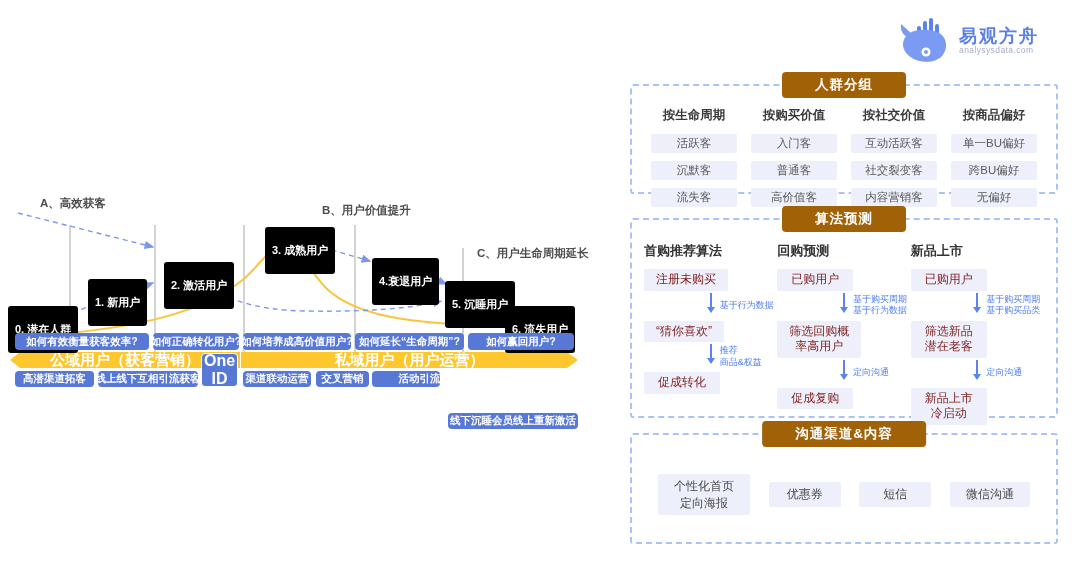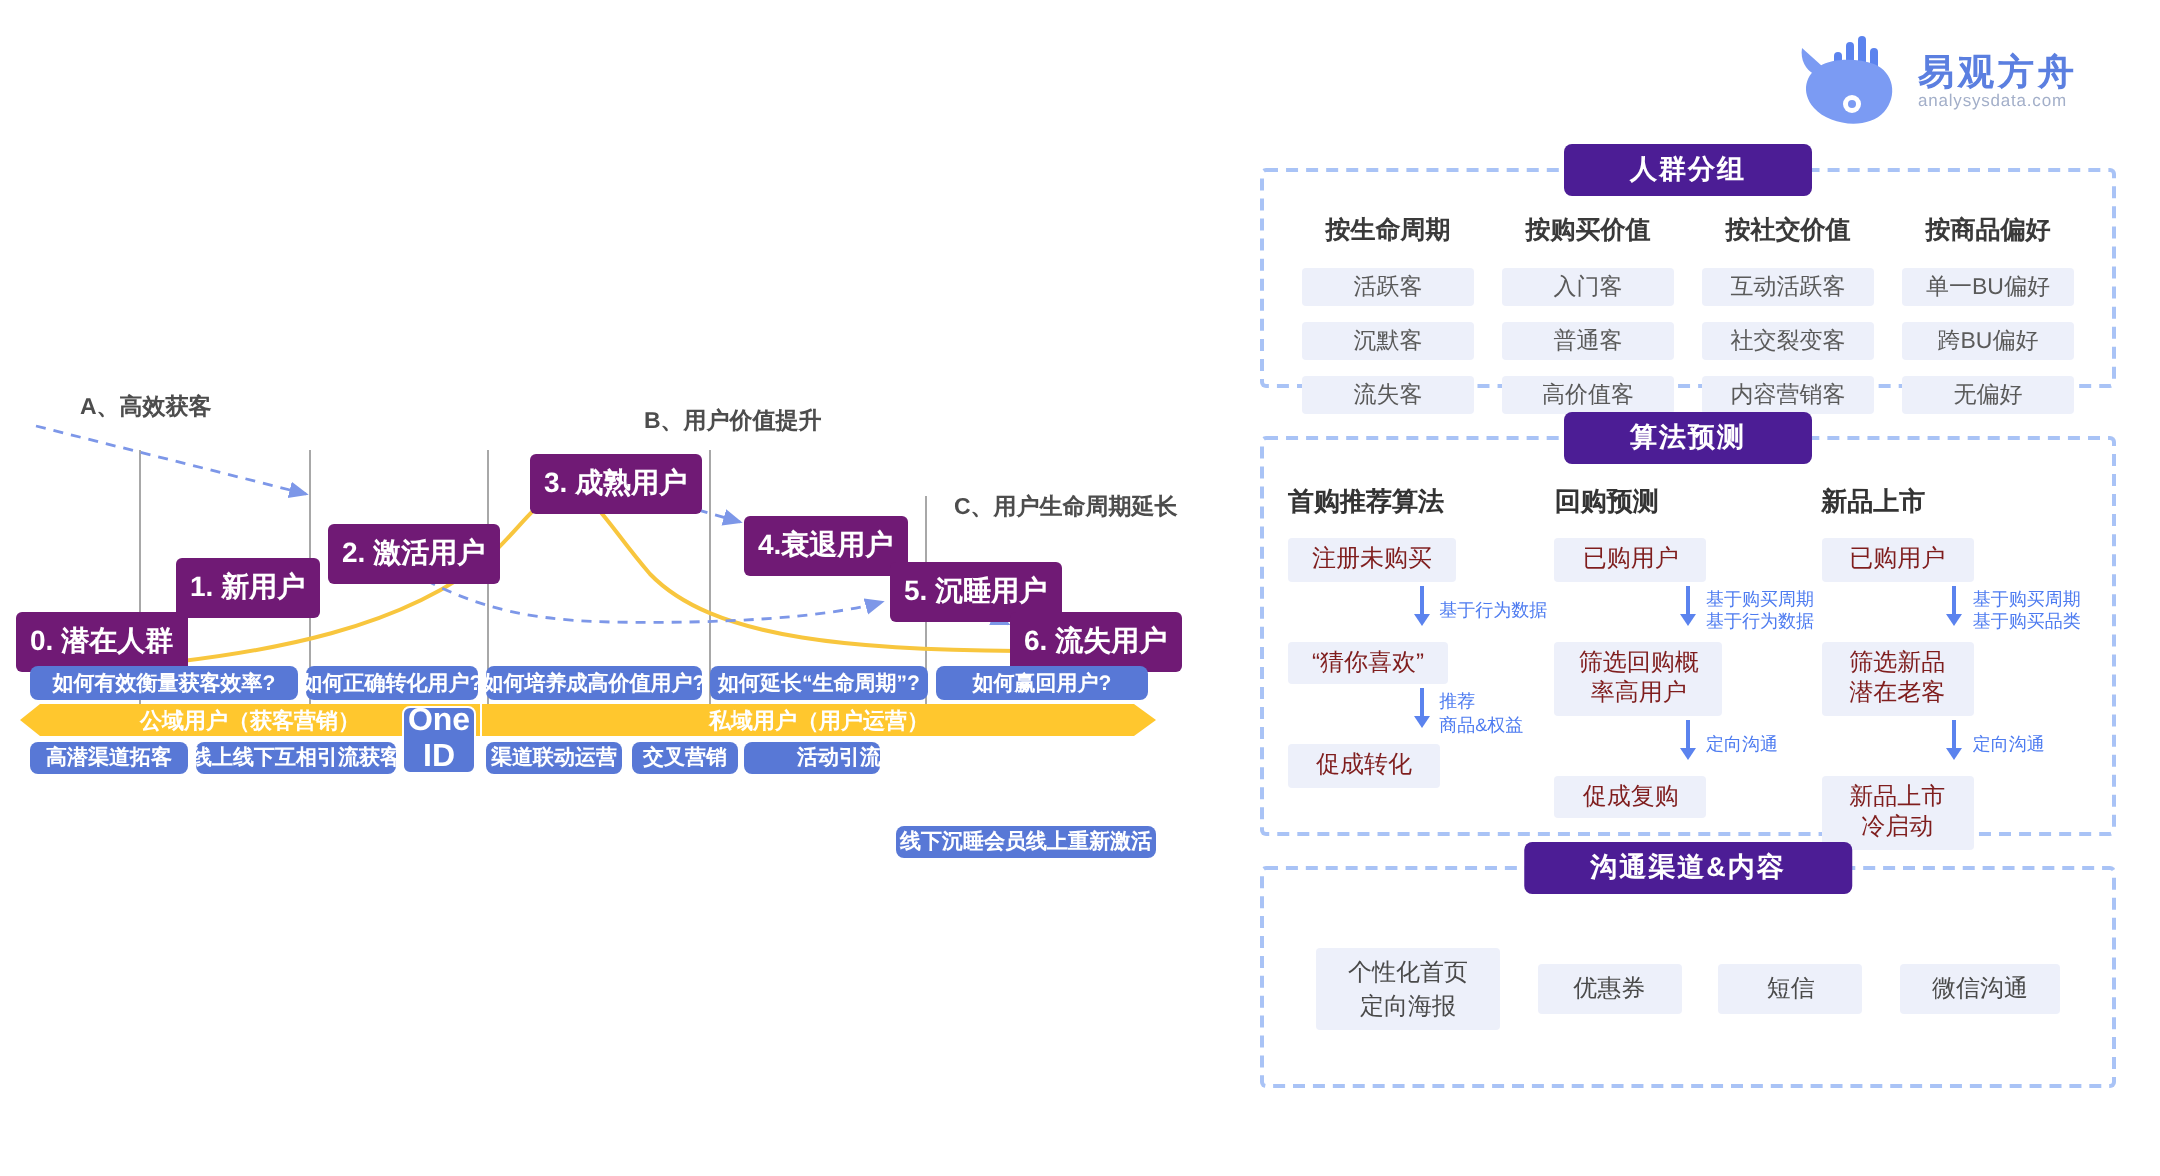--- a/index.html
+++ b/index.html
@@ -11,34 +11,34 @@
   .logo-text { display:flex; flex-direction:column; line-height:1.15; }
   .logo-brand { font-size:18px; font-weight:bold; color:#5B7FE0; letter-spacing:2px; }
   .logo-domain { font-size:8.5px; color:#A3AFC9; letter-spacing:.4px; }
 
   
   .sec-label { position:absolute; font-size:11.5px; font-weight:bold; color:#4d4d4d; white-space:nowrap; }
   .sec-a { left:40px; top:196px; }
   .sec-b { left:322px; top:203px; }
   .sec-c { left:477px; top:246px; }
 
-  .pill { position:absolute; background:#701a75; color:#fff; font-size:14px; font-weight:bold;
-          padding:6px 7px; border-radius:3px; white-space:nowrap; z-index:3; }
+  .pill { position:absolute; background:#000000; color:#fff; font-size:11px; font-weight:bold;
+          padding:16px 7px; border-radius:3px; white-space:nowrap; z-index:3; }
   .p0{left:8px;   top:306px;} .p1{left:88px;  top:279px;} .p2{left:164px; top:262px;}
   .p3{left:265px; top:227px;} .p4{left:372px; top:258px;} .p5{left:445px; top:281px;}
   .p6{left:505px; top:306px;}
 
   .qbox { position:absolute; top:333px; height:17px; background:#5878D6; color:#fff;
           font-size:10.5px; font-weight:bold; border-radius:4px; display:flex;
           align-items:center; justify-content:center; white-space:nowrap; z-index:3; }
   .q0{left:15px;  width:134px;} .q1{left:153px; width:86px;}  .q2{left:243px; width:108px;}
   .q3{left:355px; width:109px;} .q4{left:468px; width:106px;}
 
   .band { position:absolute; top:352px; height:16px; background:#FFC72E; color:#fff;
-          font-size:11px; font-weight:bold; display:flex; align-items:center;
+          font-size:15px; font-weight:bold; display:flex; align-items:center;
           justify-content:center; white-space:nowrap; z-index:2; }
   .band-left  { left:10px;  width:230px;
                 clip-path:polygon(10px 0,100% 0,100% 100%,10px 100%,0 50%); }
   .band-right { left:241px; width:337px;
                 clip-path:polygon(0 0,calc(100% - 11px) 0,100% 50%,calc(100% - 11px) 100%,0 100%); }
 
   .tbox { position:absolute; top:371px; height:16px; background:#5878D6; color:#fff;
           font-size:10.5px; font-weight:bold; border-radius:4px; display:flex;
           align-items:center; justify-content:center; white-space:nowrap; z-index:3; }
   .t0{left:15px;  width:79px;}  .t1{left:98px;  width:100px;} .t2{left:243px; width:68px;}
@@ -51,21 +51,21 @@
 
   .dsvg { position:absolute; left:0; top:188px; width:600px; height:165px; z-index:1; }
 
   
   .panel { position:absolute; left:630px; width:428px; border:2px dashed #A9C3F6;
            border-radius:3px; background:#fff; }
   .panel-1 { top:84px;  height:110px; }
   .panel-2 { top:218px; height:200px; }
   .panel-3 { top:433px; height:111px; }
   .panel-title { position:absolute; top:-14px; left:50%; transform:translateX(-50%);
-           background:#4c1d95; color:#fff; font-weight:bold; font-size:13.5px;
+           background:#a16207; color:#fff; font-weight:bold; font-size:13.5px;
            padding:4px 33px; border-radius:4px; white-space:nowrap; letter-spacing:1px; }
 
   .grid4 { display:flex; padding:21px 12px 0; }
   .gcol  { flex:1; display:flex; flex-direction:column; align-items:center; gap:8px; }
   .ghead { font-weight:bold; font-size:12.5px; color:#3a3a3a; margin-bottom:2px; }
   .gcell { background:#EDF0FA; color:#5a5a5a; font-size:11.5px; padding:2px 4px; width:86%;
            text-align:center; border-radius:2px; }
 
   .p2wrap { display:flex; padding:22px 12px 0; }
   .p2col  { flex:1; display:flex; flex-direction:column; align-items:flex-start; }

